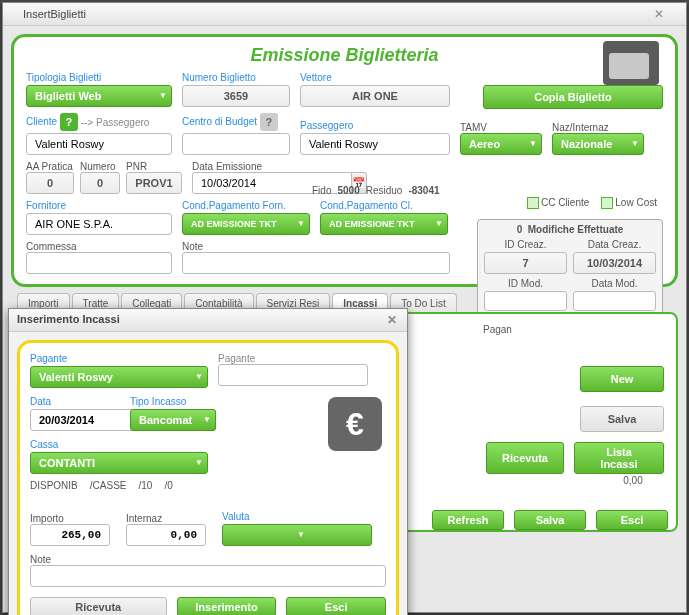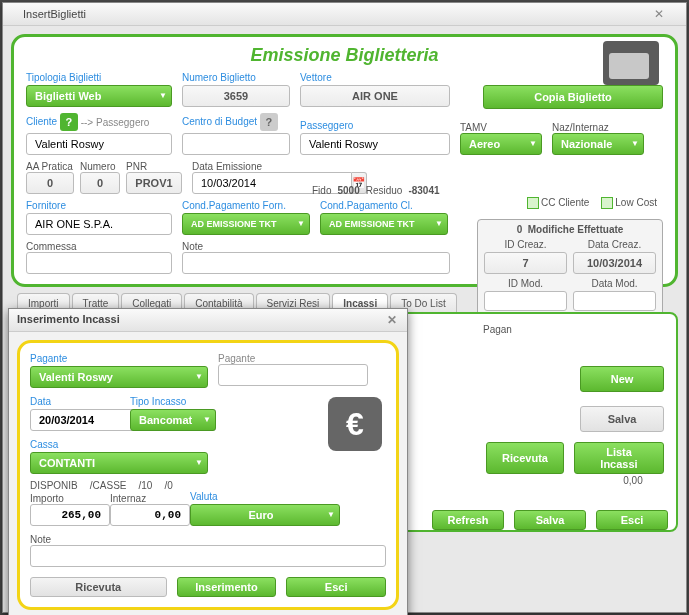--- a/index.html
+++ b/index.html
@@ -314,33 +314,32 @@
           </div>
       </div>
 
       <div style="display:flex; gap:12px; margin-top:6px; font-size:10px; color:#555;">
         <span>DISPONIB</span>
         <span>/CASSE</span>
         <span>/10</span>
         <span>/0</span>
       </div>
 
-      <div style="display:flex; gap:0; margin-top:0; align-items:flex-end;">
+      <div style="display:flex; gap:16px; margin-top:20px; align-items:flex-end;">
         <div class="field" style="width:80px;">
           <span class="small-label">Importo</span>
           <input class="input num-input" value="265,00" style="">
         </div>
         <div class="field" style="width:80px;">
           <span class="small-label">Internaz</span>
           <input class="input num-input" value="0,00" style="">
         </div>
         <div class="field" style="width:150px;">
           <span class="label">Valuta</span>
           <div class="combo" style="justify-content:center">
-              <span style="flex:1;text-align:center">Euro</span>
               <span class="arrow">▼</span>
             </div>
         </div>
       </div>
 
       <div class="field" style="margin-top:6px;">
         <span class="small-label">Note</span>
         <input class="input" style="width: 100%;">
       </div>
 

